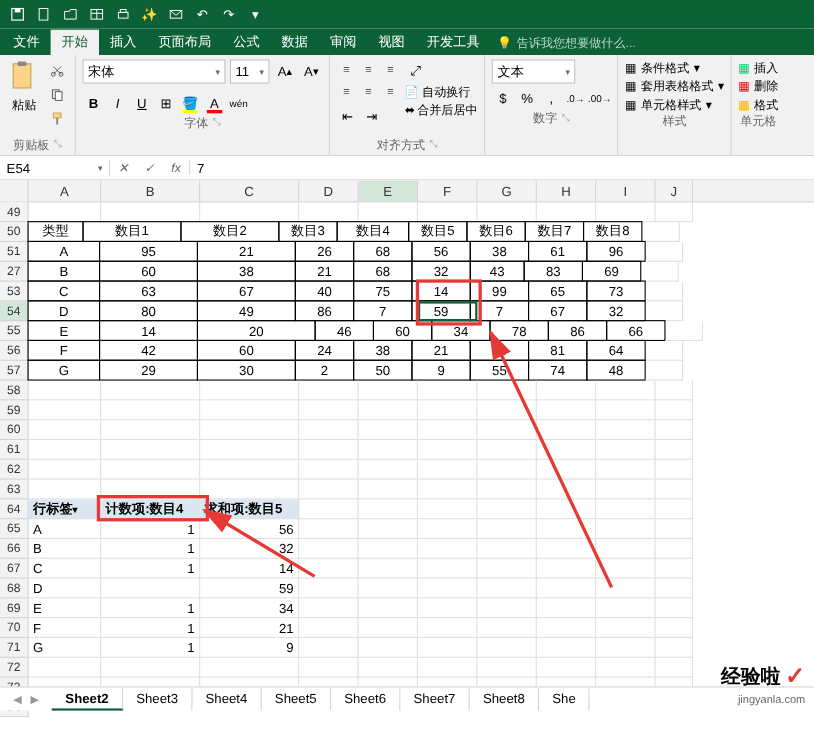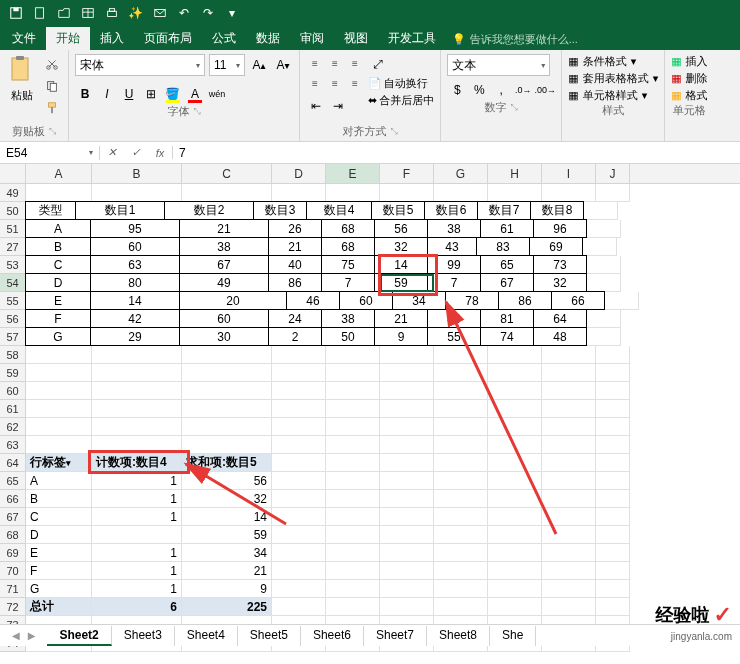--- a/index.html
+++ b/index.html
@@ -251,21 +251,21 @@
       </div>
     </div>
     <div class="ribbon-group-label">
         <span>对齐方式</span>
         <span class="launcher">⤡</span>
       </div>
   </div>
 
   <div class="ribbon-group">
     <div class="number-col">
-      <div class="combo" style="width:103px">
+      <div class="combo" style="width:76px">
           <span>文本</span>
           <span class="drop">▾</span>
         </div>
       <div class="number-row">
         <div class="btn-sm">$</div>
         <div class="btn-sm">%</div>
         <div class="btn-sm">,</div>
         <div class="btn-sm" style="font-size:9px">.0→</div>
         <div class="btn-sm" style="font-size:9px">.00→</div>
       </div>
@@ -648,32 +648,20 @@
           <div class="cell right" style="width: 90px;">9</div>
           <div class="cell" style="width: 54px;"></div>
           <div class="cell" style="width: 54px;"></div>
           <div class="cell" style="width: 54px;"></div>
           <div class="cell" style="width: 54px;"></div>
           <div class="cell" style="width: 54px;"></div>
           <div class="cell" style="width: 54px;"></div>
           <div class="cell" style="width: 34px;"></div>
         </div>
         <div class="row">
-          <div class="cell hdr" style="width: 66px;">总计</div>
-          <div class="cell hdr right" style="width: 90px;">6</div>
-          <div class="cell hdr right" style="width: 90px;">225</div>
-          <div class="cell" style="width: 54px;"></div>
-          <div class="cell" style="width: 54px;"></div>
-          <div class="cell" style="width: 54px;"></div>
-          <div class="cell" style="width: 54px;"></div>
-          <div class="cell" style="width: 54px;"></div>
-          <div class="cell" style="width: 54px;"></div>
-          <div class="cell" style="width: 34px;"></div>
-        </div>
-        <div class="row">
           <div class="cell" style="width: 66px;"></div>
           <div class="cell" style="width: 90px;"></div>
           <div class="cell" style="width: 90px;"></div>
           <div class="cell" style="width: 54px;"></div>
           <div class="cell" style="width: 54px;"></div>
           <div class="cell" style="width: 54px;"></div>
           <div class="cell" style="width: 54px;"></div>
           <div class="cell" style="width: 54px;"></div>
           <div class="cell" style="width: 54px;"></div>
           <div class="cell" style="width: 34px;"></div>

